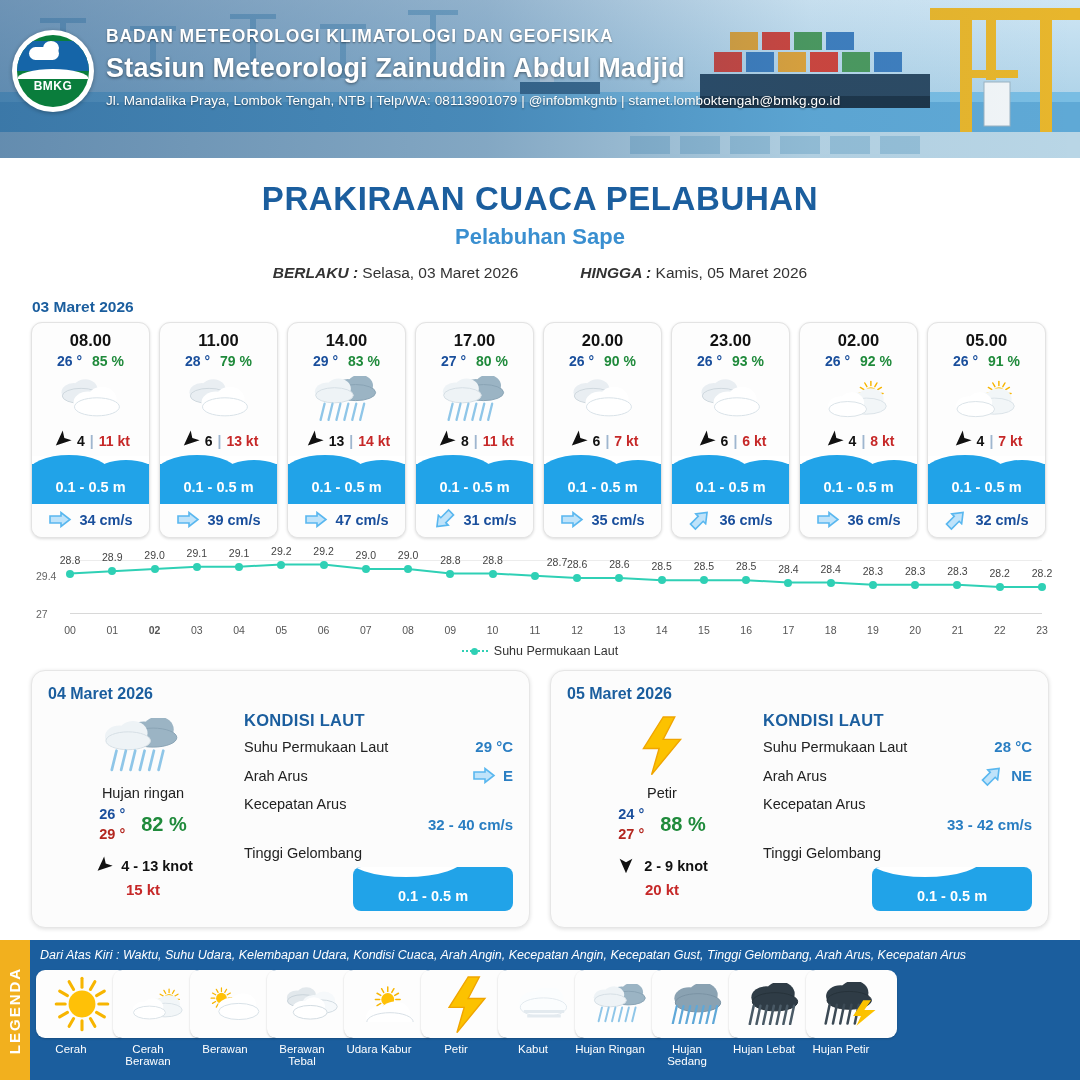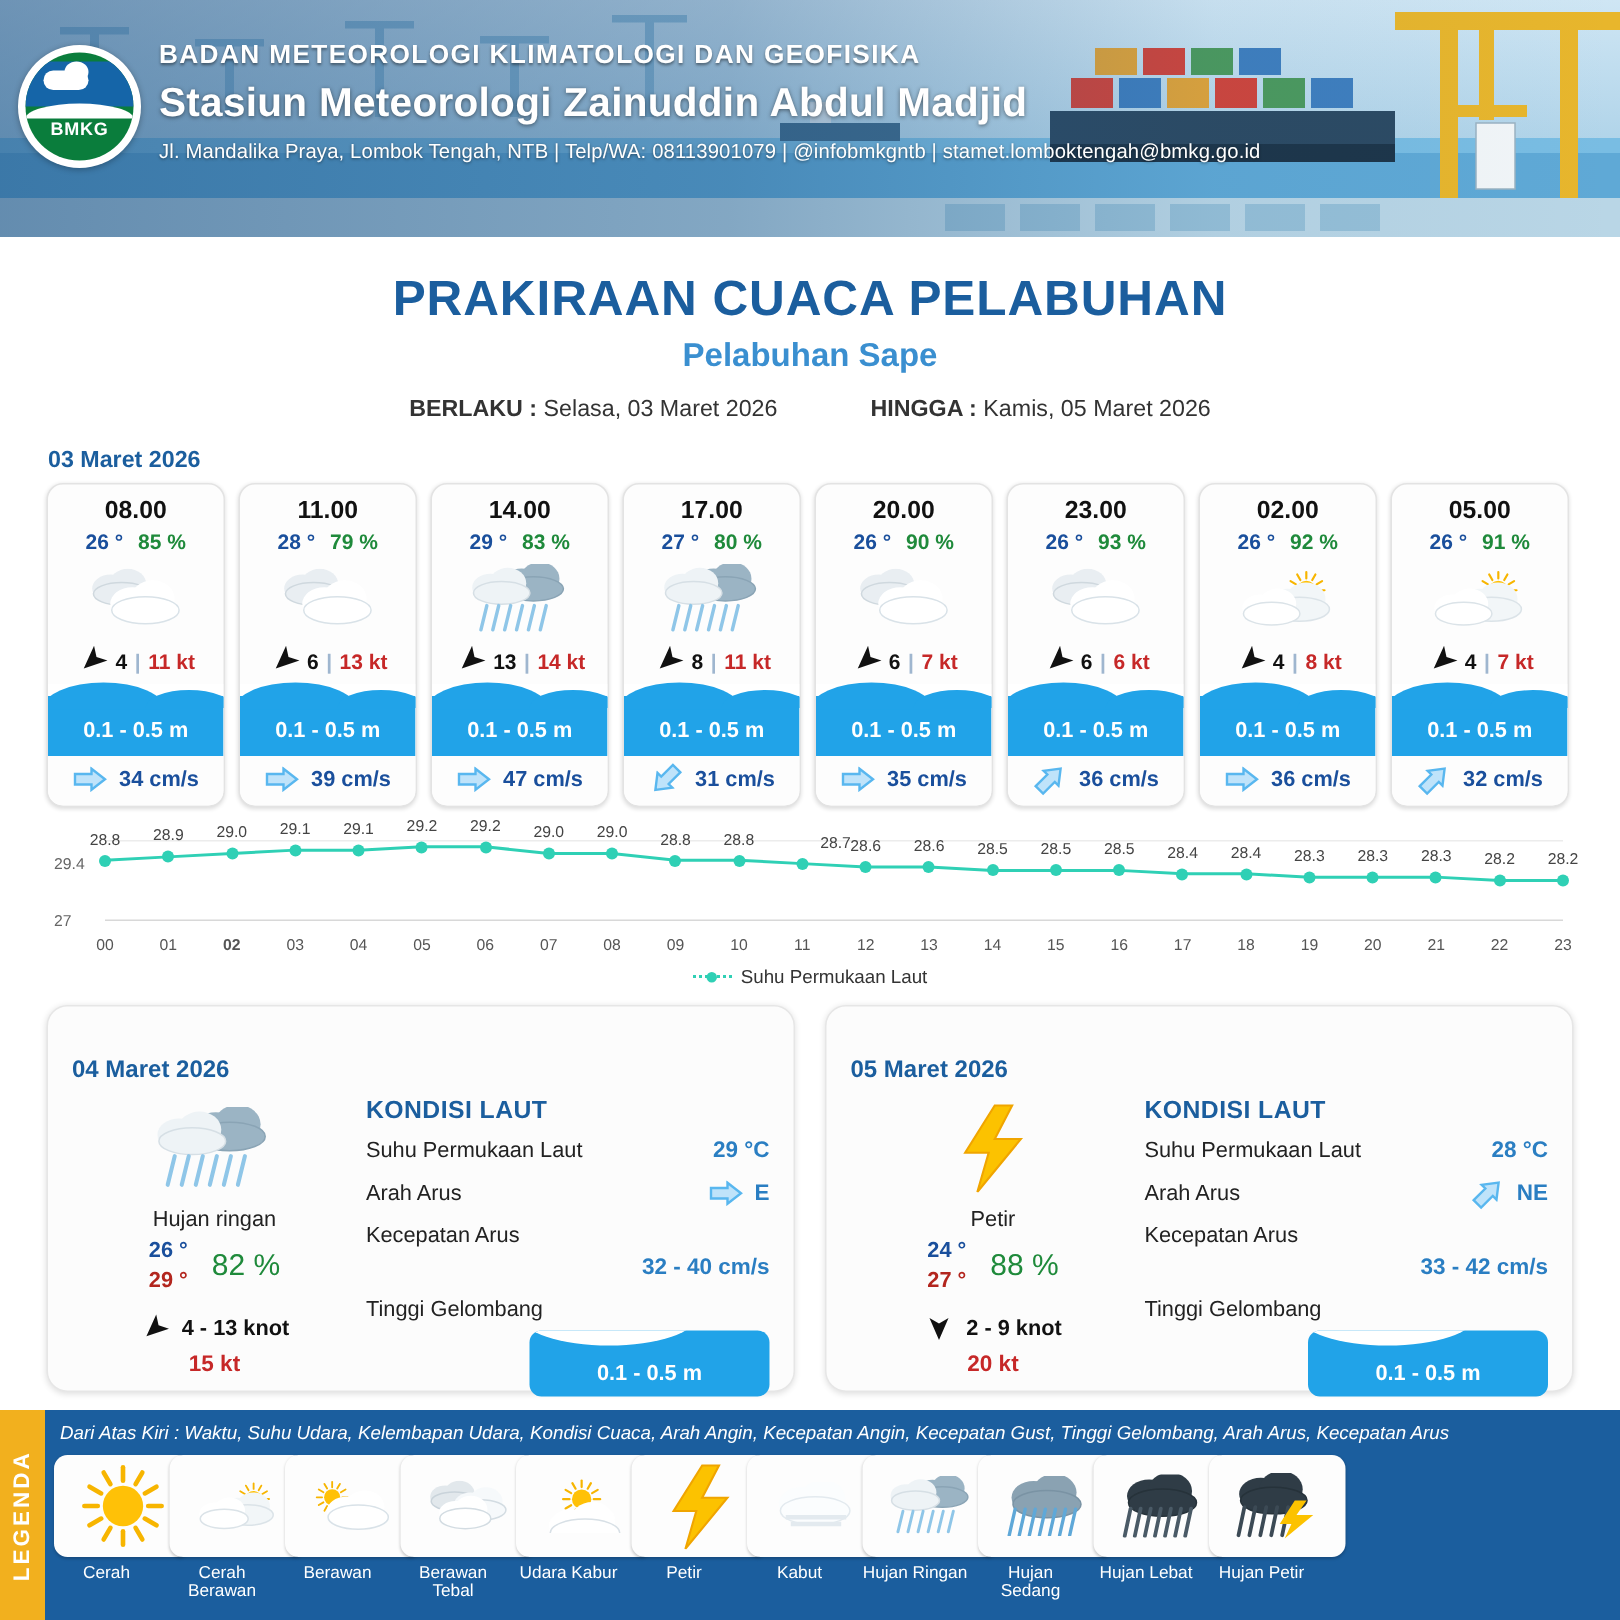--- a/index.html
+++ b/index.html
@@ -48,21 +48,21 @@
   .logo-wave { position:absolute; left:0; top:34px; width:72px; height:10px; background:#fff; border-radius:50% 50% 0 0 / 100% 100% 0 0; }
   .logo-text { position:absolute; left:0; top:44px; width:72px; text-align:center; color:#fff; font-size:12px; font-weight:bold; letter-spacing:.5px; }
 
   
   .title-main { text-align:center; margin-top:22px; font-size:33px; font-weight:bold; color:#1b5e9e; letter-spacing:.6px; }
   .title-sub  { text-align:center; margin-top:6px; font-size:22px; font-weight:bold; color:#3a8fd0; }
   .valid-row {
     display:flex; justify-content:center; gap:62px; margin-top:14px;
     font-size:15.5px; color:#333;
   }
-  .valid-lbl { font-weight:bold; }
+  .valid-lbl { font-weight:bold;font-style:italic; }
 
   .date-label { margin:16px 0 6px 32px; font-size:15.5px; font-weight:bold; color:#1b5e9e; }
 
   
   .cards { display:flex; gap:9px; padding:0 31px; }
   .card {
     width:119px; border-radius:11px; background:#fdfdfd;
     border:1px solid #e3e3e3; box-shadow:0 1px 3px rgba(0,0,0,.14);
     overflow:hidden; position:relative;
   }
@@ -125,30 +125,30 @@
   .legend-dash { display:inline-block; width:26px; height:0; border-top:2px dotted #2fd0b5; position:relative; }
   .legend-dash:after { content:""; position:absolute; left:9px; top:-4px; width:7px; height:7px; border-radius:50%; background:#2fd0b5; }
 
   
   .panels { display:flex; gap:20px; padding:12px 31px 0; }
   .panel {
     flex:1; border-radius:14px; background:#fcfcfc; border:1px solid #e6e6e6;
     box-shadow:0 1px 4px rgba(0,0,0,.13); padding:14px 16px 12px; position:relative;
     height:258px;
   }
-  .p-date { font-size:16px; font-weight:bold; color:#1b5e9e;margin-top:20px; }
+  .p-date { font-size:16px; font-weight:bold; color:#1b5e9e; }
   .p-body { display:flex; margin-top:6px; }
   .p-left { width:190px; text-align:center; position:relative; }
   .p-icon { height:72px; display:flex; align-items:center; justify-content:center; }
   .p-cond { font-size:14.5px; color:#222; margin-top:4px; }
   .p-temps { display:flex; align-items:center; justify-content:center; gap:16px; margin-top:4px; }
   .p-tcol { text-align:left; font-size:14.5px; font-weight:bold; line-height:1.35; }
   .p-tmin { color:#1a4f9c; }
   .p-tmax { color:#b3261e; }
-  .p-hum { font-size:20px; font-weight:normal; color:#1f8a3b; }
+  .p-hum { font-size:20px; font-weight:bold; color:#1f8a3b; }
   .p-wind { display:flex; align-items:center; justify-content:center; gap:8px; margin-top:12px; font-size:14.5px; font-weight:bold; color:#111; }
   .p-gust { font-size:15px; font-weight:bold; color:#c62828; margin-top:5px; }
   .p-right { flex:1; padding-left:6px; }
   .p-right h4 { margin:2px 0 8px; font-size:16.5px; color:#1b5e9e; letter-spacing:.3px; }
   .kv { display:flex; align-items:center; justify-content:space-between; margin-bottom:12px; font-size:14.5px; color:#222; }
   .kv .val { color:#2a7ec2; font-weight:bold; font-size:15px; display:flex; align-items:center; gap:7px; }
   .kv.stack { display:block; }
   .kv.stack .val { justify-content:flex-end; margin-top:4px; }
   .wave-badge {
     margin-top:6px; margin-left:auto; width:160px; height:44px; border-radius:8px;

